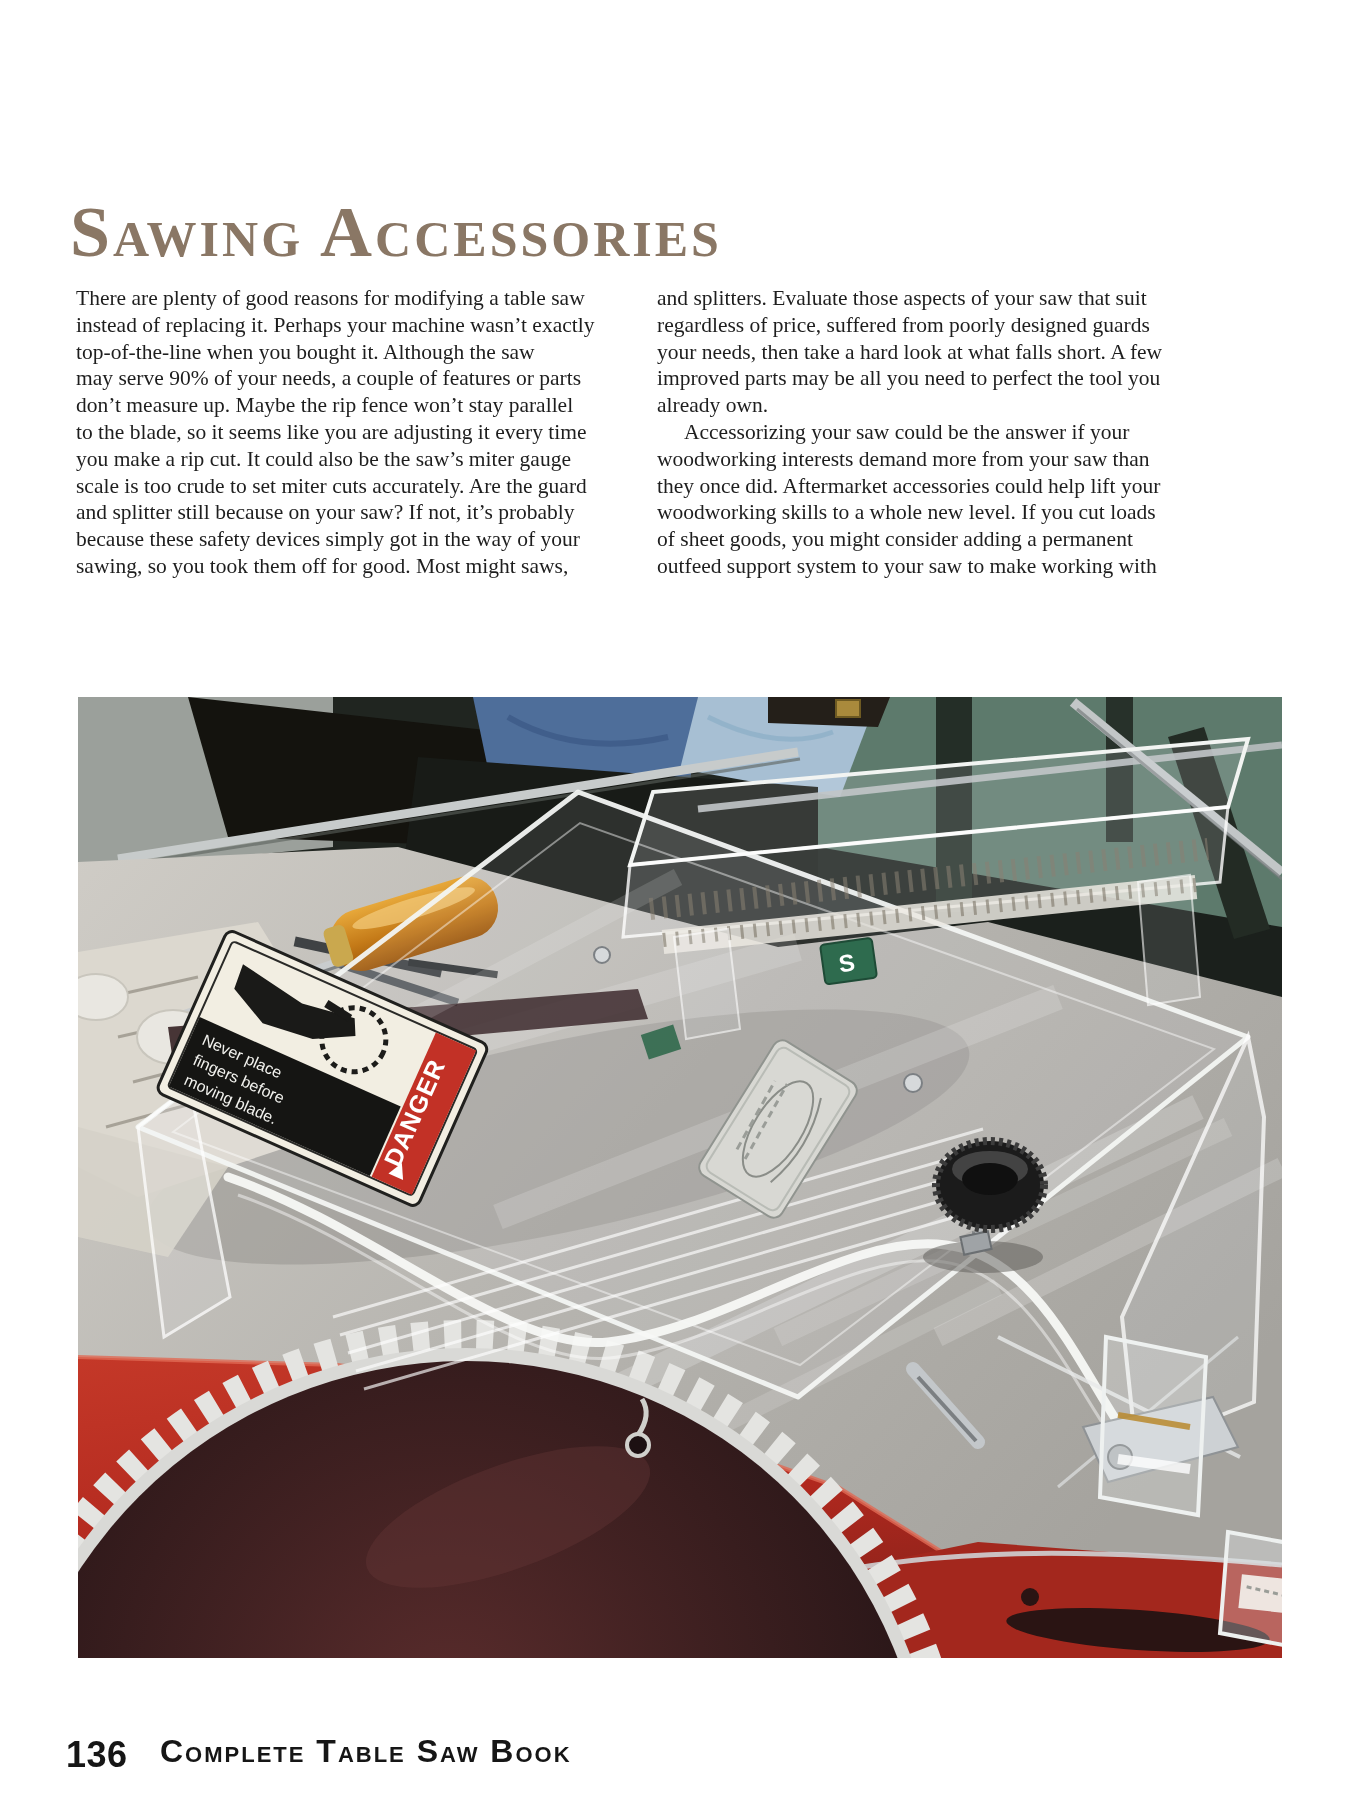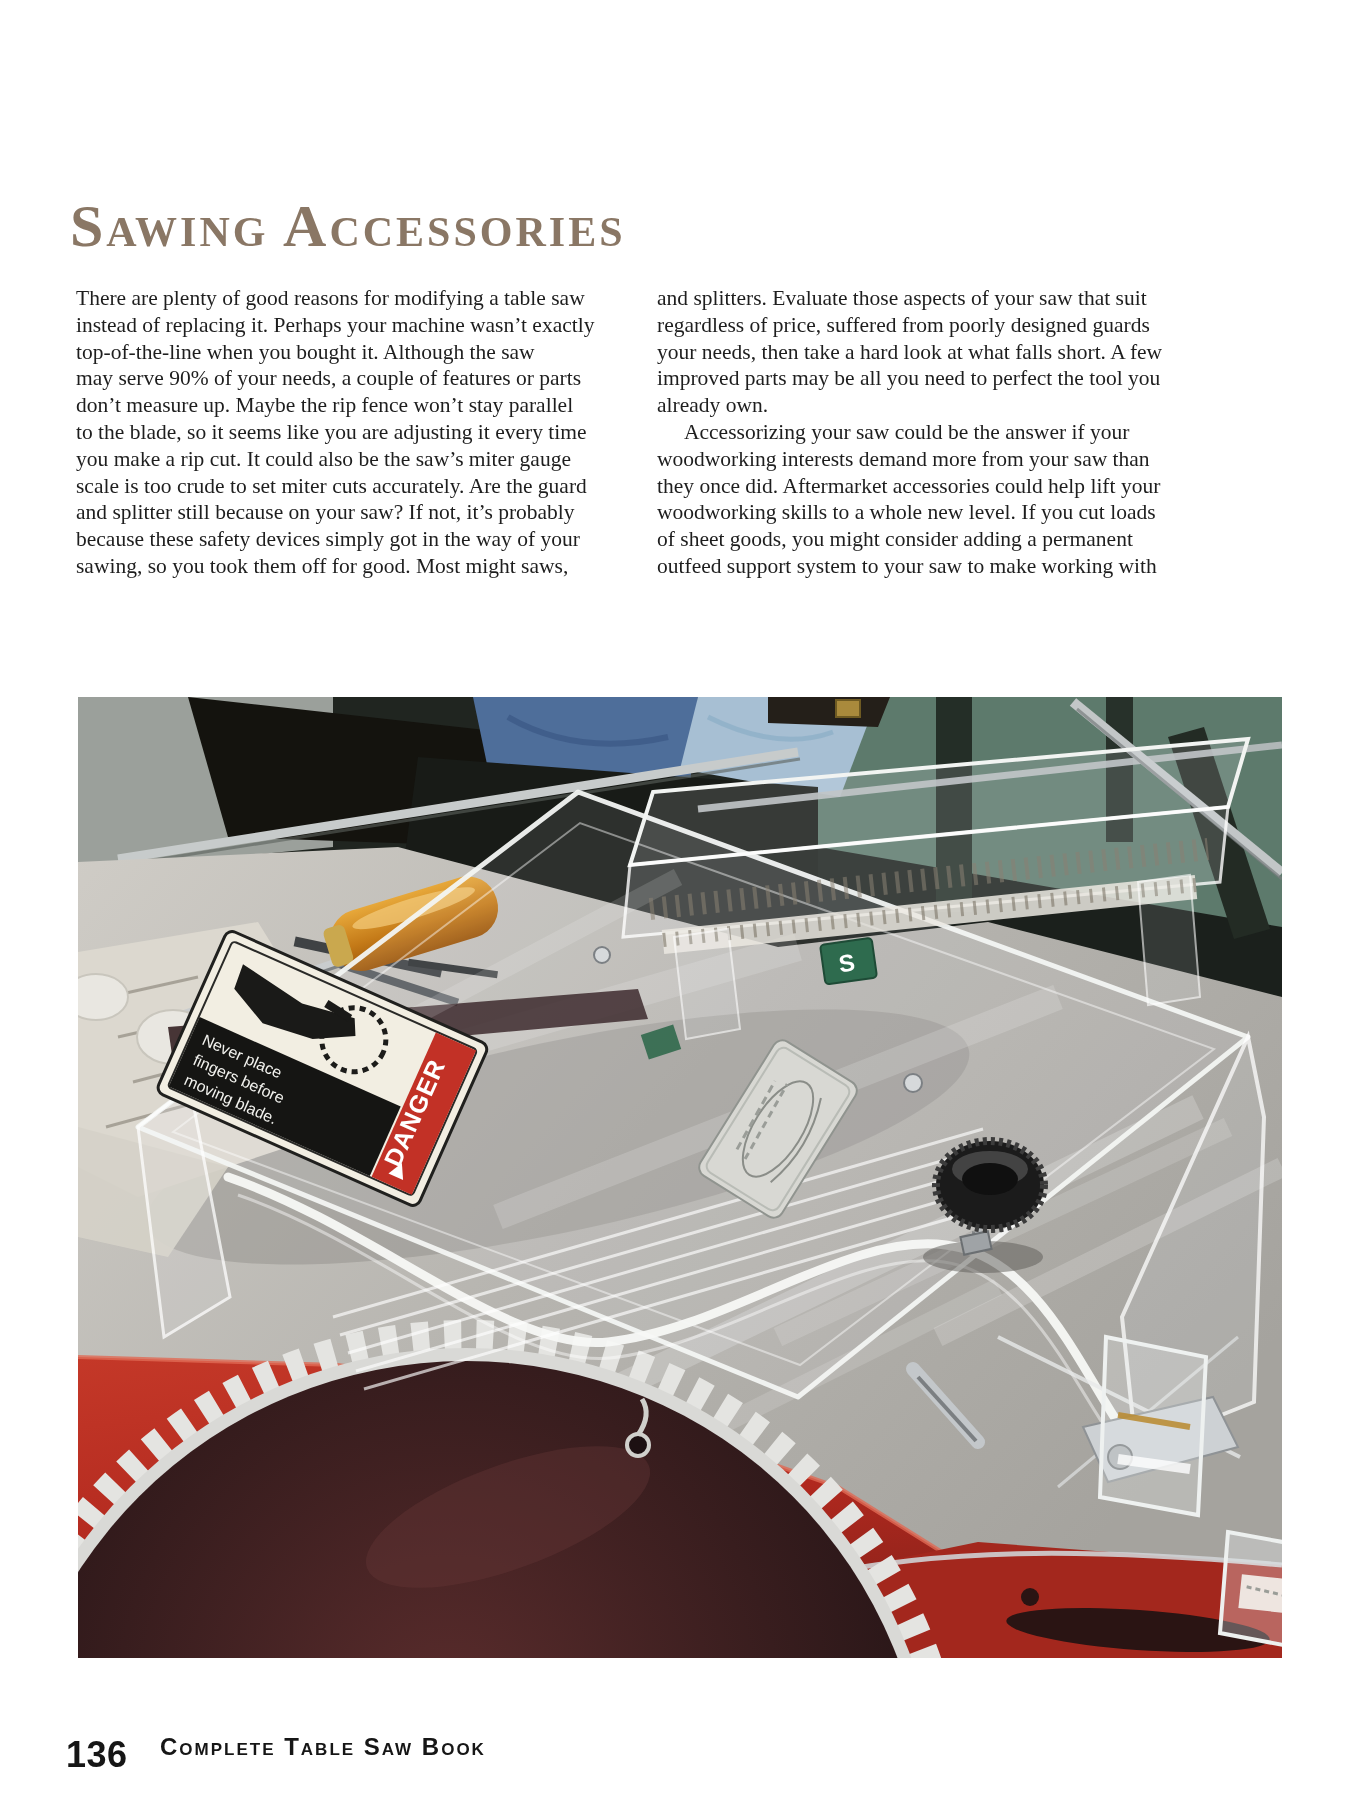--- a/index.html
+++ b/index.html
@@ -1,31 +1,31 @@
 <!DOCTYPE html>
 <html><head>
 <meta charset="utf-8">
 <style>
   html,body{margin:0;padding:0;background:#ffffff;}
   .page{position:relative;width:1350px;height:1800px;background:#ffffff;overflow:hidden;
         font-family:"Liberation Serif",serif;color:#1e1e1e;}
   .page-title{position:absolute;left:70px;top:196px;margin:0;
         font-family:"Liberation Serif",serif;font-weight:bold;font-variant:small-caps;
-        font-size:60px;line-height:1;letter-spacing:3px;color:#8a7765;}
+        font-size:72px;line-height:1;letter-spacing:3px;color:#8a7765;}
   .col{position:absolute;top:285px;font-size:21.5px;line-height:26.8px;margin-left:8px;}
   .col .line{white-space:nowrap;}
   .col-left{left:68px;}
   .col-right{left:649px;}
   .para2 .line:first-child{text-indent:27px;}
   .photo{position:absolute;left:78px;top:697px;width:1204px;height:961px;}
   .photo svg{display:block;}
   .footer{position:absolute;top:1734px;left:66px;width:1200px;
         font-family:"Liberation Sans",sans-serif;font-weight:bold;color:#161616;}
   .page-num{position:absolute;left:0;top:0;font-size:36px;letter-spacing:0.5px;}
-  .book-title{position:absolute;left:94px;top:-1px;font-size:24px;font-variant:small-caps;
+  .book-title{position:absolute;left:94px;top:-1px;font-size:32px;font-variant:small-caps;
         letter-spacing:2px;}
 </style>
 </head>
 <body>
 
 <div class="page">
 
   <h1 class="page-title">Sawing Accessories</h1>
 
   <div class="col col-left">

